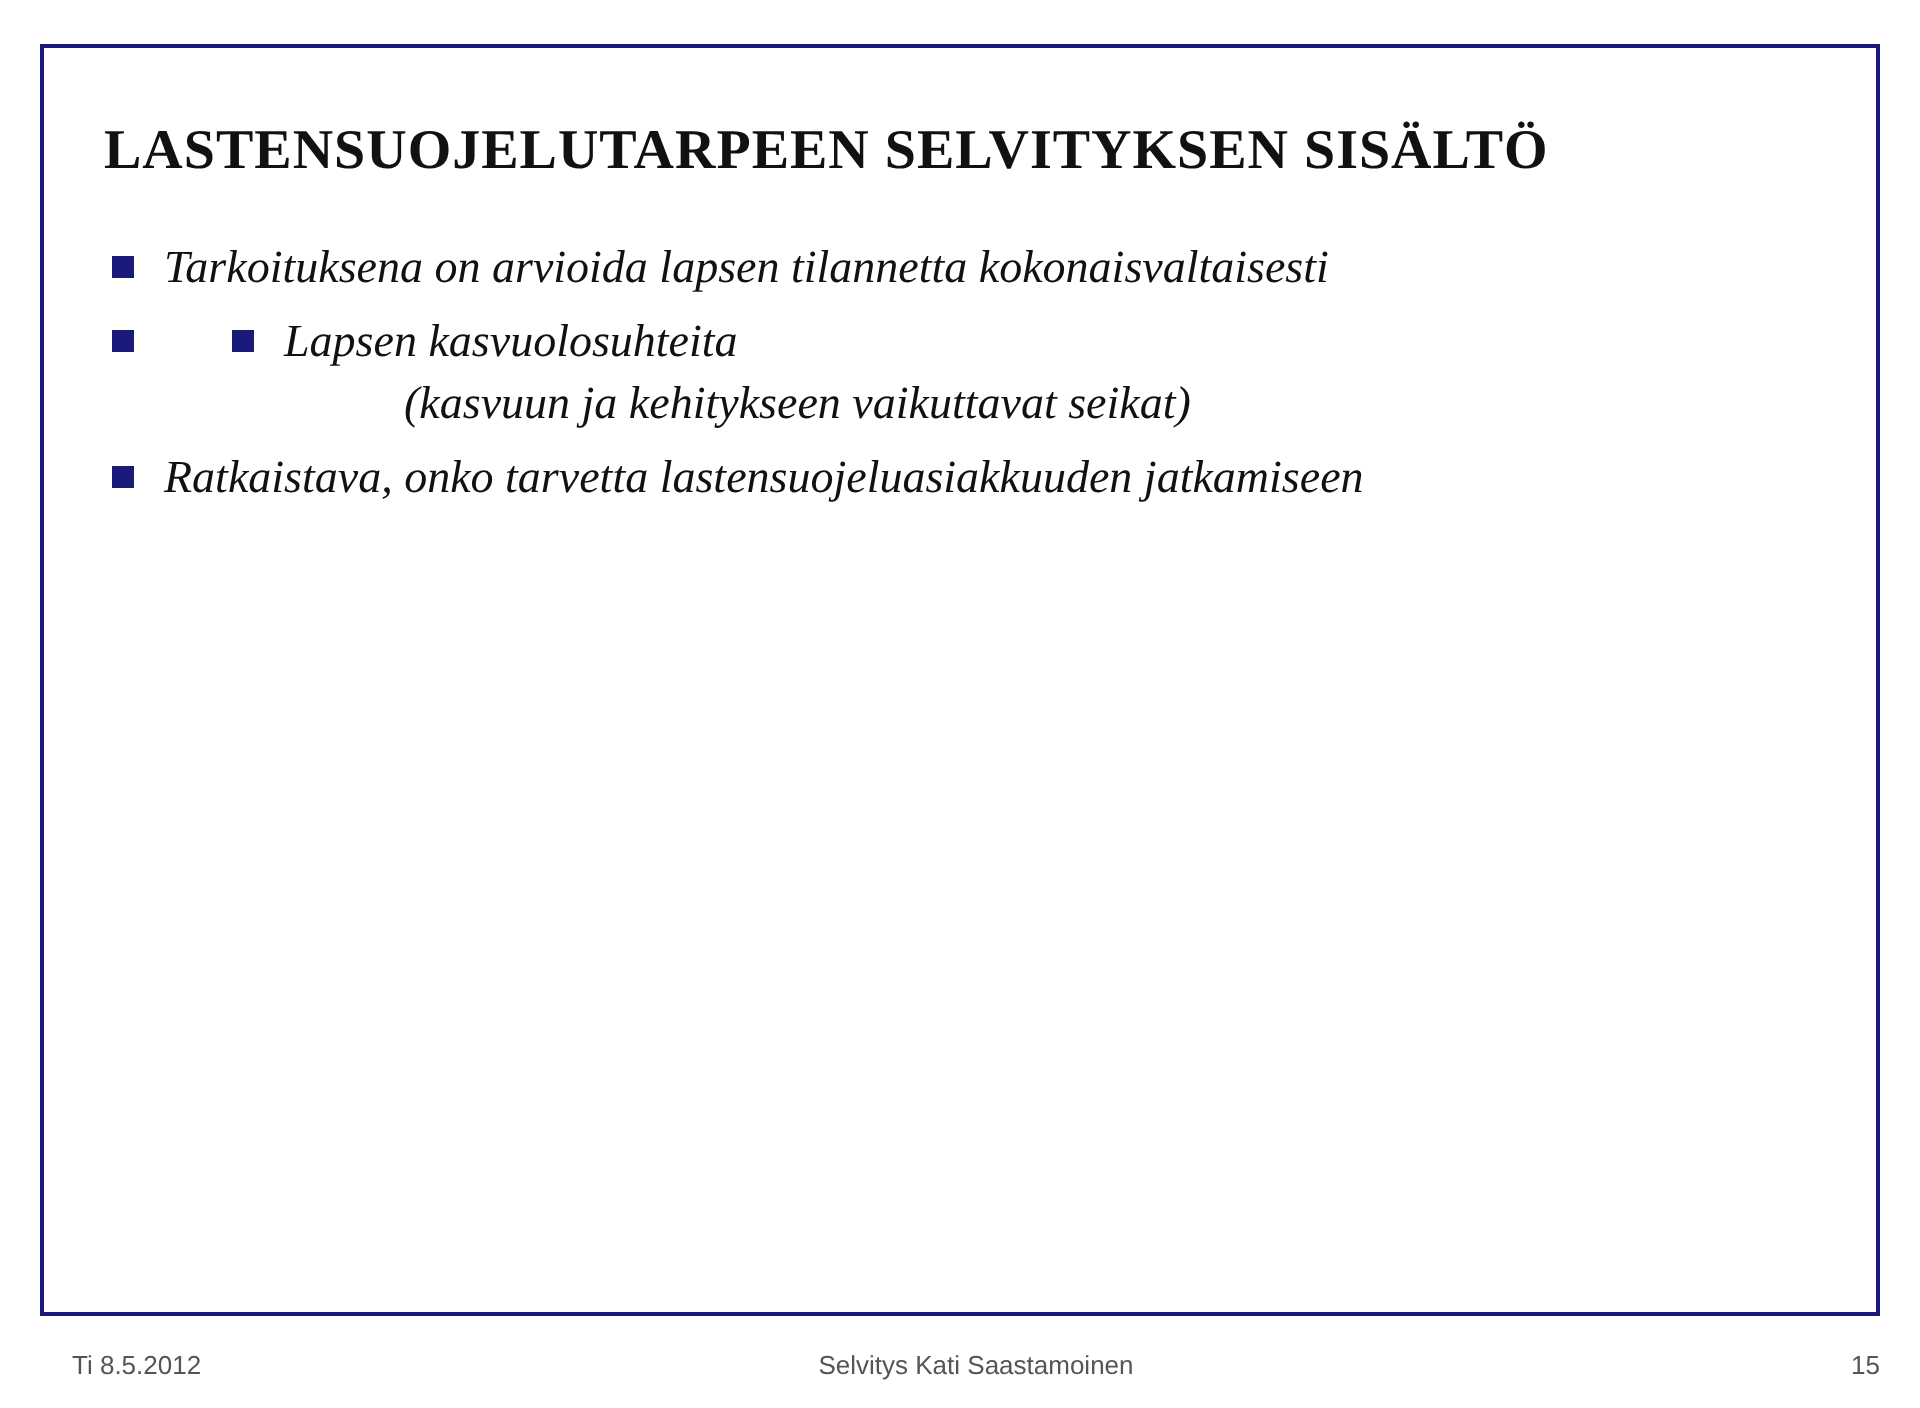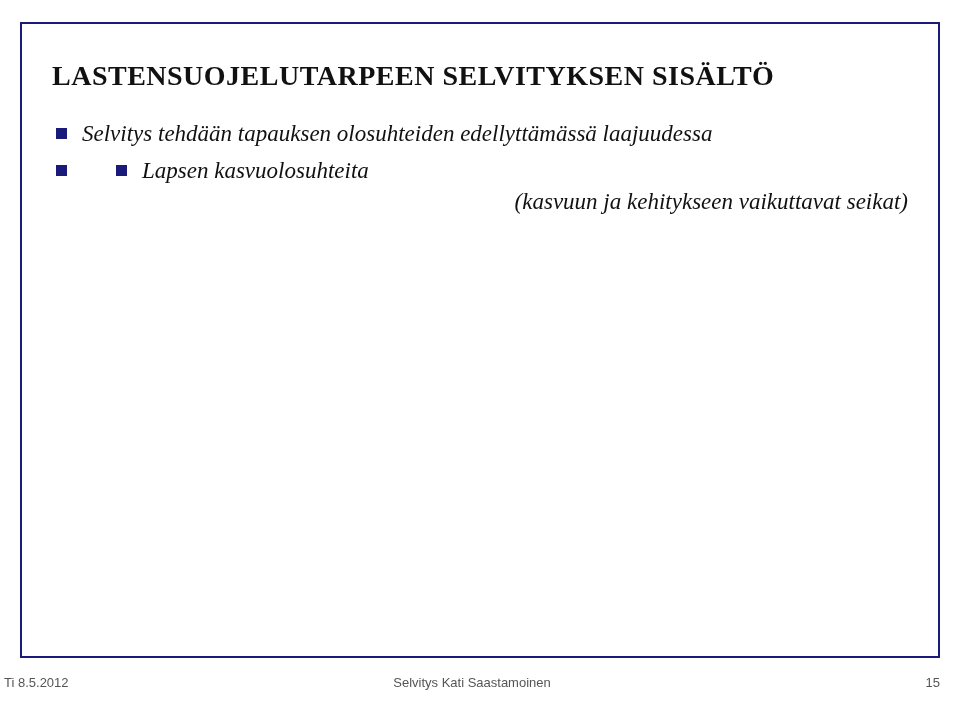--- a/index.html
+++ b/index.html
@@ -31,51 +31,52 @@
   .lvl1 > li::before {
     content: ""; position: absolute; left: 4px; top: 10px;
     width: 11px; height: 11px; background: #1a1a7a;
   }
   .lvl2 > li { position: relative; padding-left: 30px; margin-top: 4px; margin-bottom: 4px; font-size: 23px; font-style: italic; line-height: 1.35; }
   .lvl2 > li::before {
     content: ""; position: absolute; left: 4px; top: 10px;
     width: 11px; height: 11px; background: #1a1a7a;
   }
   .lvl1-indent { margin-left: 30px; }
-  .paren { margin-left: 60px; font-size: 23px; font-style: italic; line-height: 1.35; text-align: right; }
+  .paren { margin-left: 60px; font-size: 23px; font-style: italic; line-height: 1.35; }
   .footer {
     position: absolute;
-    bottom: 14px; left: 4px; right: 20px;
+    bottom: 14px; left: 36px; right: 20px;
     display: flex; justify-content: space-between;
     font-family: Arial, sans-serif;
     font-size: 13px;
     color: #555;
   }
   .footer-center { position: absolute; left: 0; right: 0; text-align: center; }
   .footer-left, .footer-right { position: relative; z-index: 1; }
 </style>
 </head>
 <body>
 
 <div class="slide">
   <div class="inner-border"></div>
 
   <div class="content">
     <div class="title">LASTENSUOJELUTARPEEN SELVITYKSEN SISÄLTÖ</div>
 
     <ul class="lvl1">
-      <li><span>Selvitys tehdään tapauksen olosuhteiden edellyttämässä laajuudessa</span></li>
+      <li><span>Tarkoituksena on arvioida lapsen tilannetta kokonaisvaltaisesti</span></li>
       <li>
         <ul class="lvl2 lvl1-indent">
           <li>
             <span>Lapsen kasvuolosuhteita</span>
             <div class="paren">(kasvuun ja kehitykseen vaikuttavat seikat)</div>
           </li>
         </ul>
       </li>
+      <li><span>Ratkaistava, onko tarvetta lastensuojeluasiakkuuden jatkamiseen</span></li>
     </ul>
   </div>
 
   <div class="footer">
     <div class="footer-left">Ti 8.5.2012</div>
     <div class="footer-center">Selvitys Kati Saastamoinen</div>
     <div class="footer-right">15</div>
   </div>
 </div>
 

